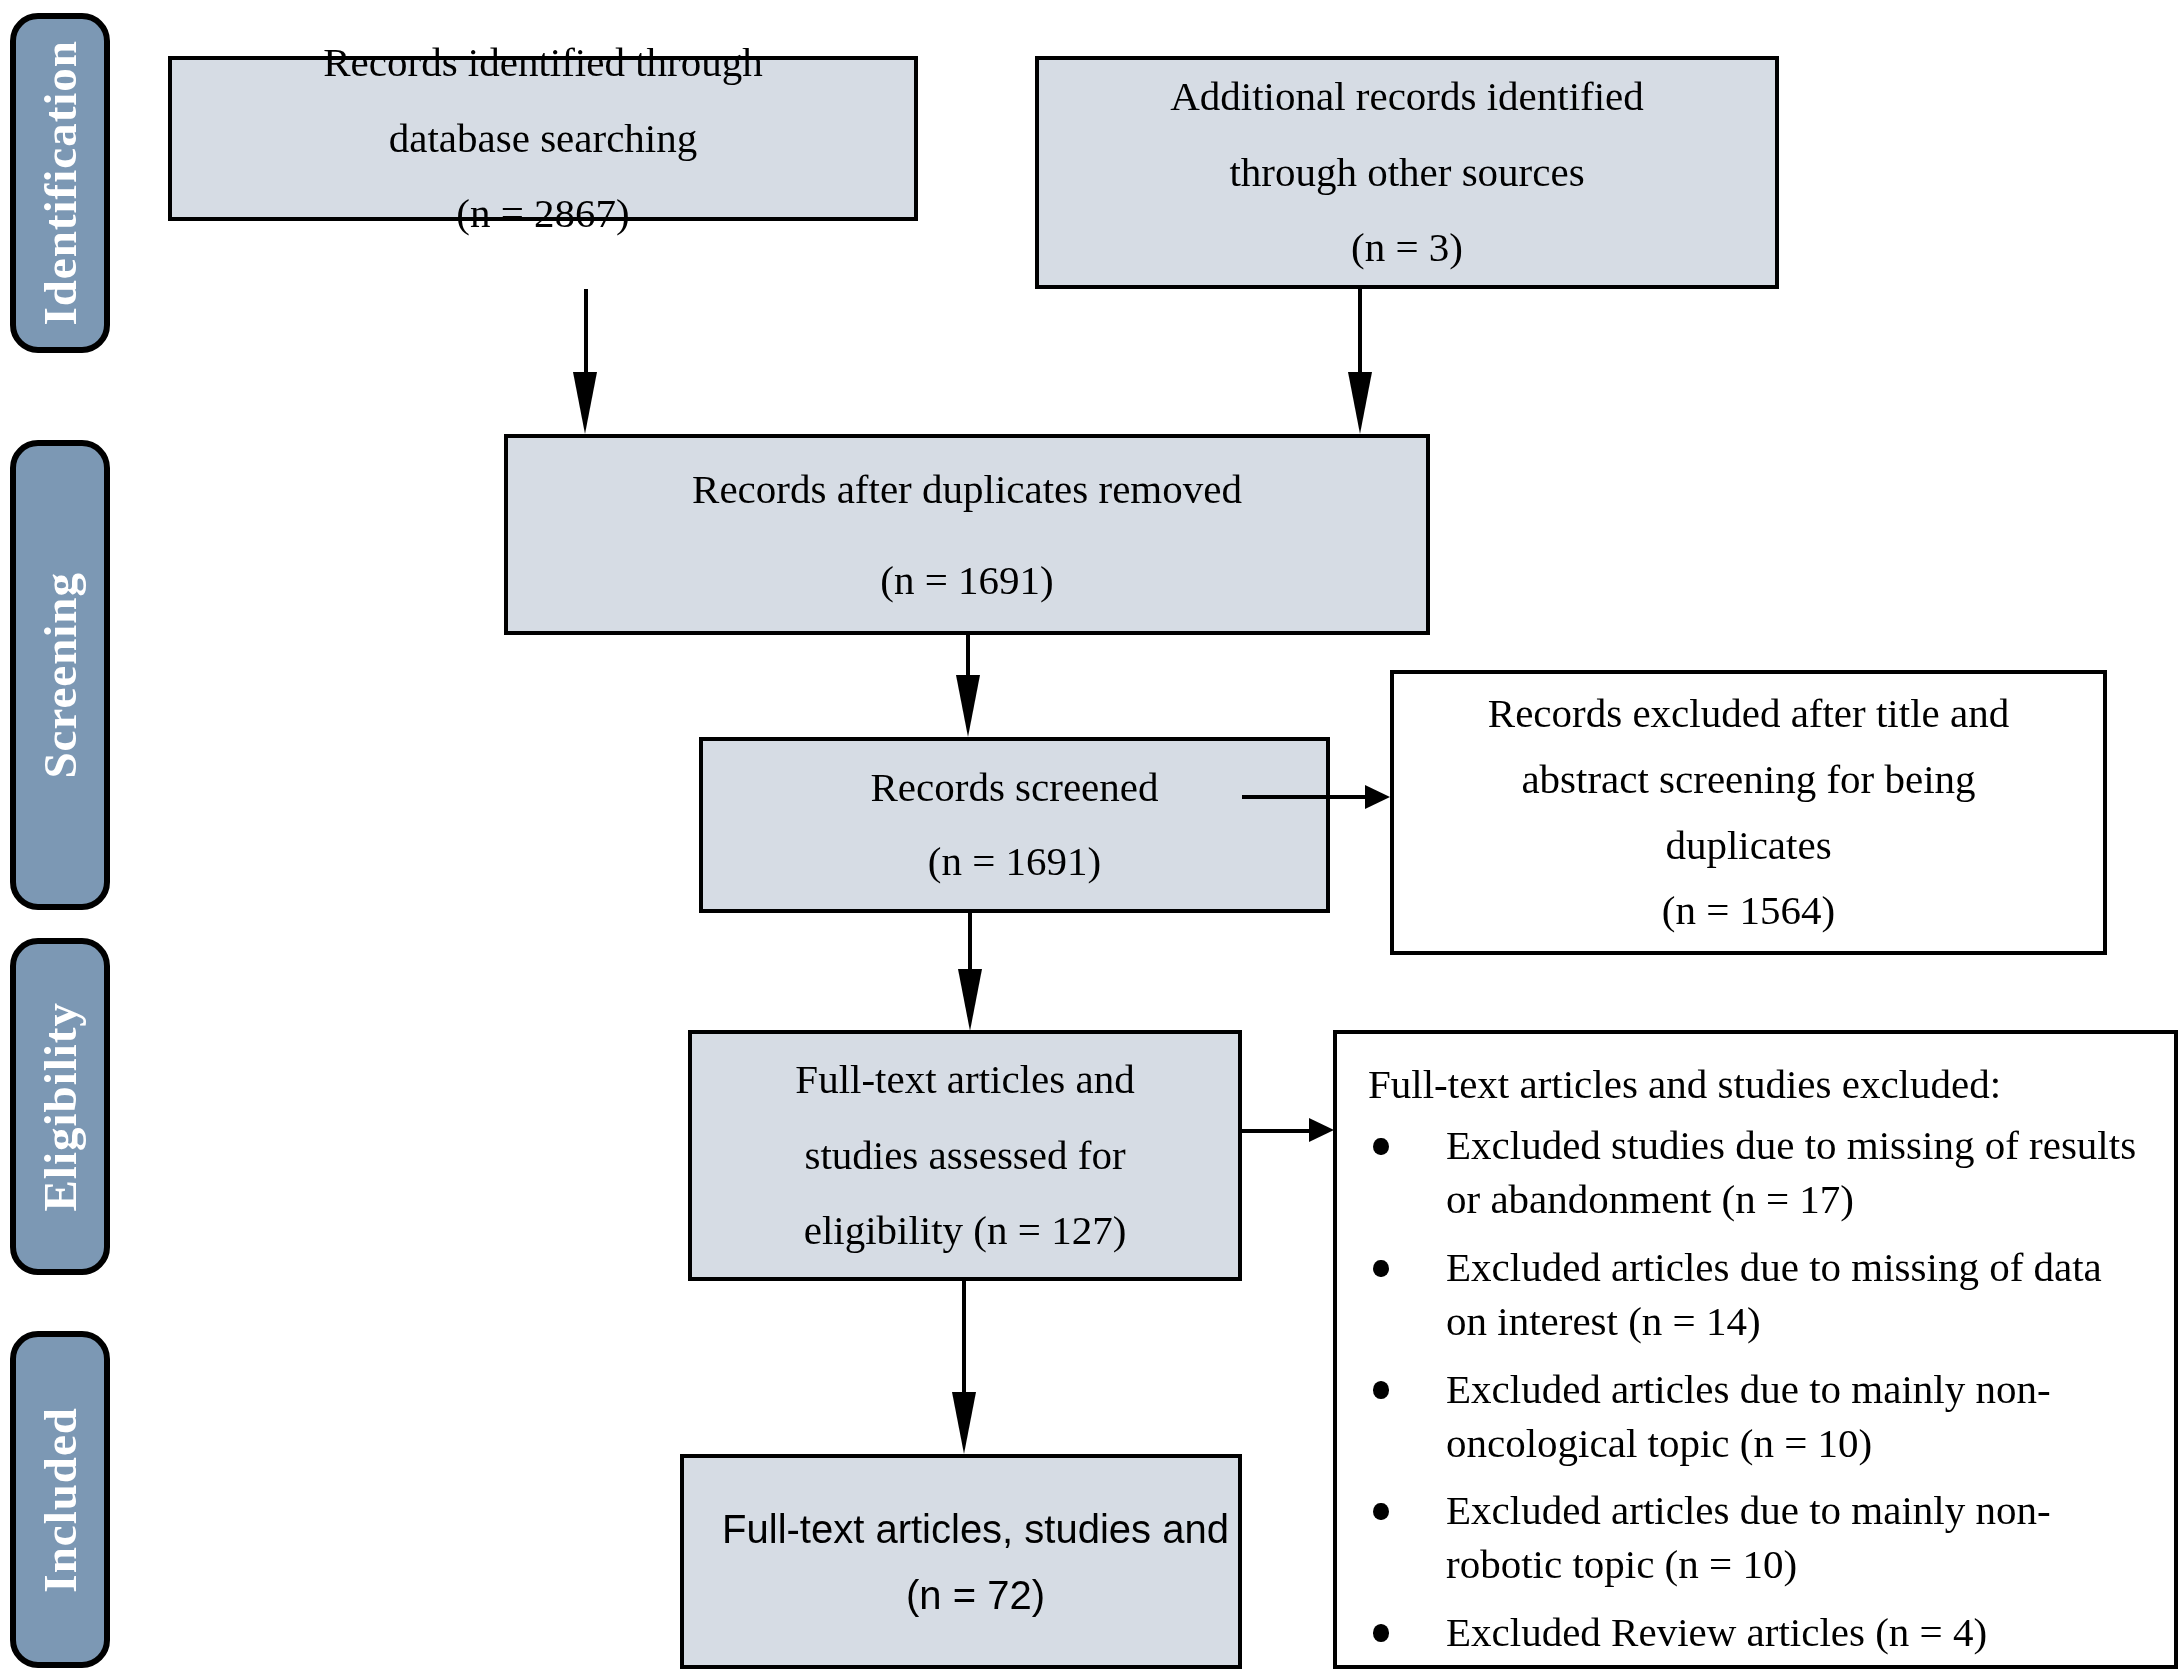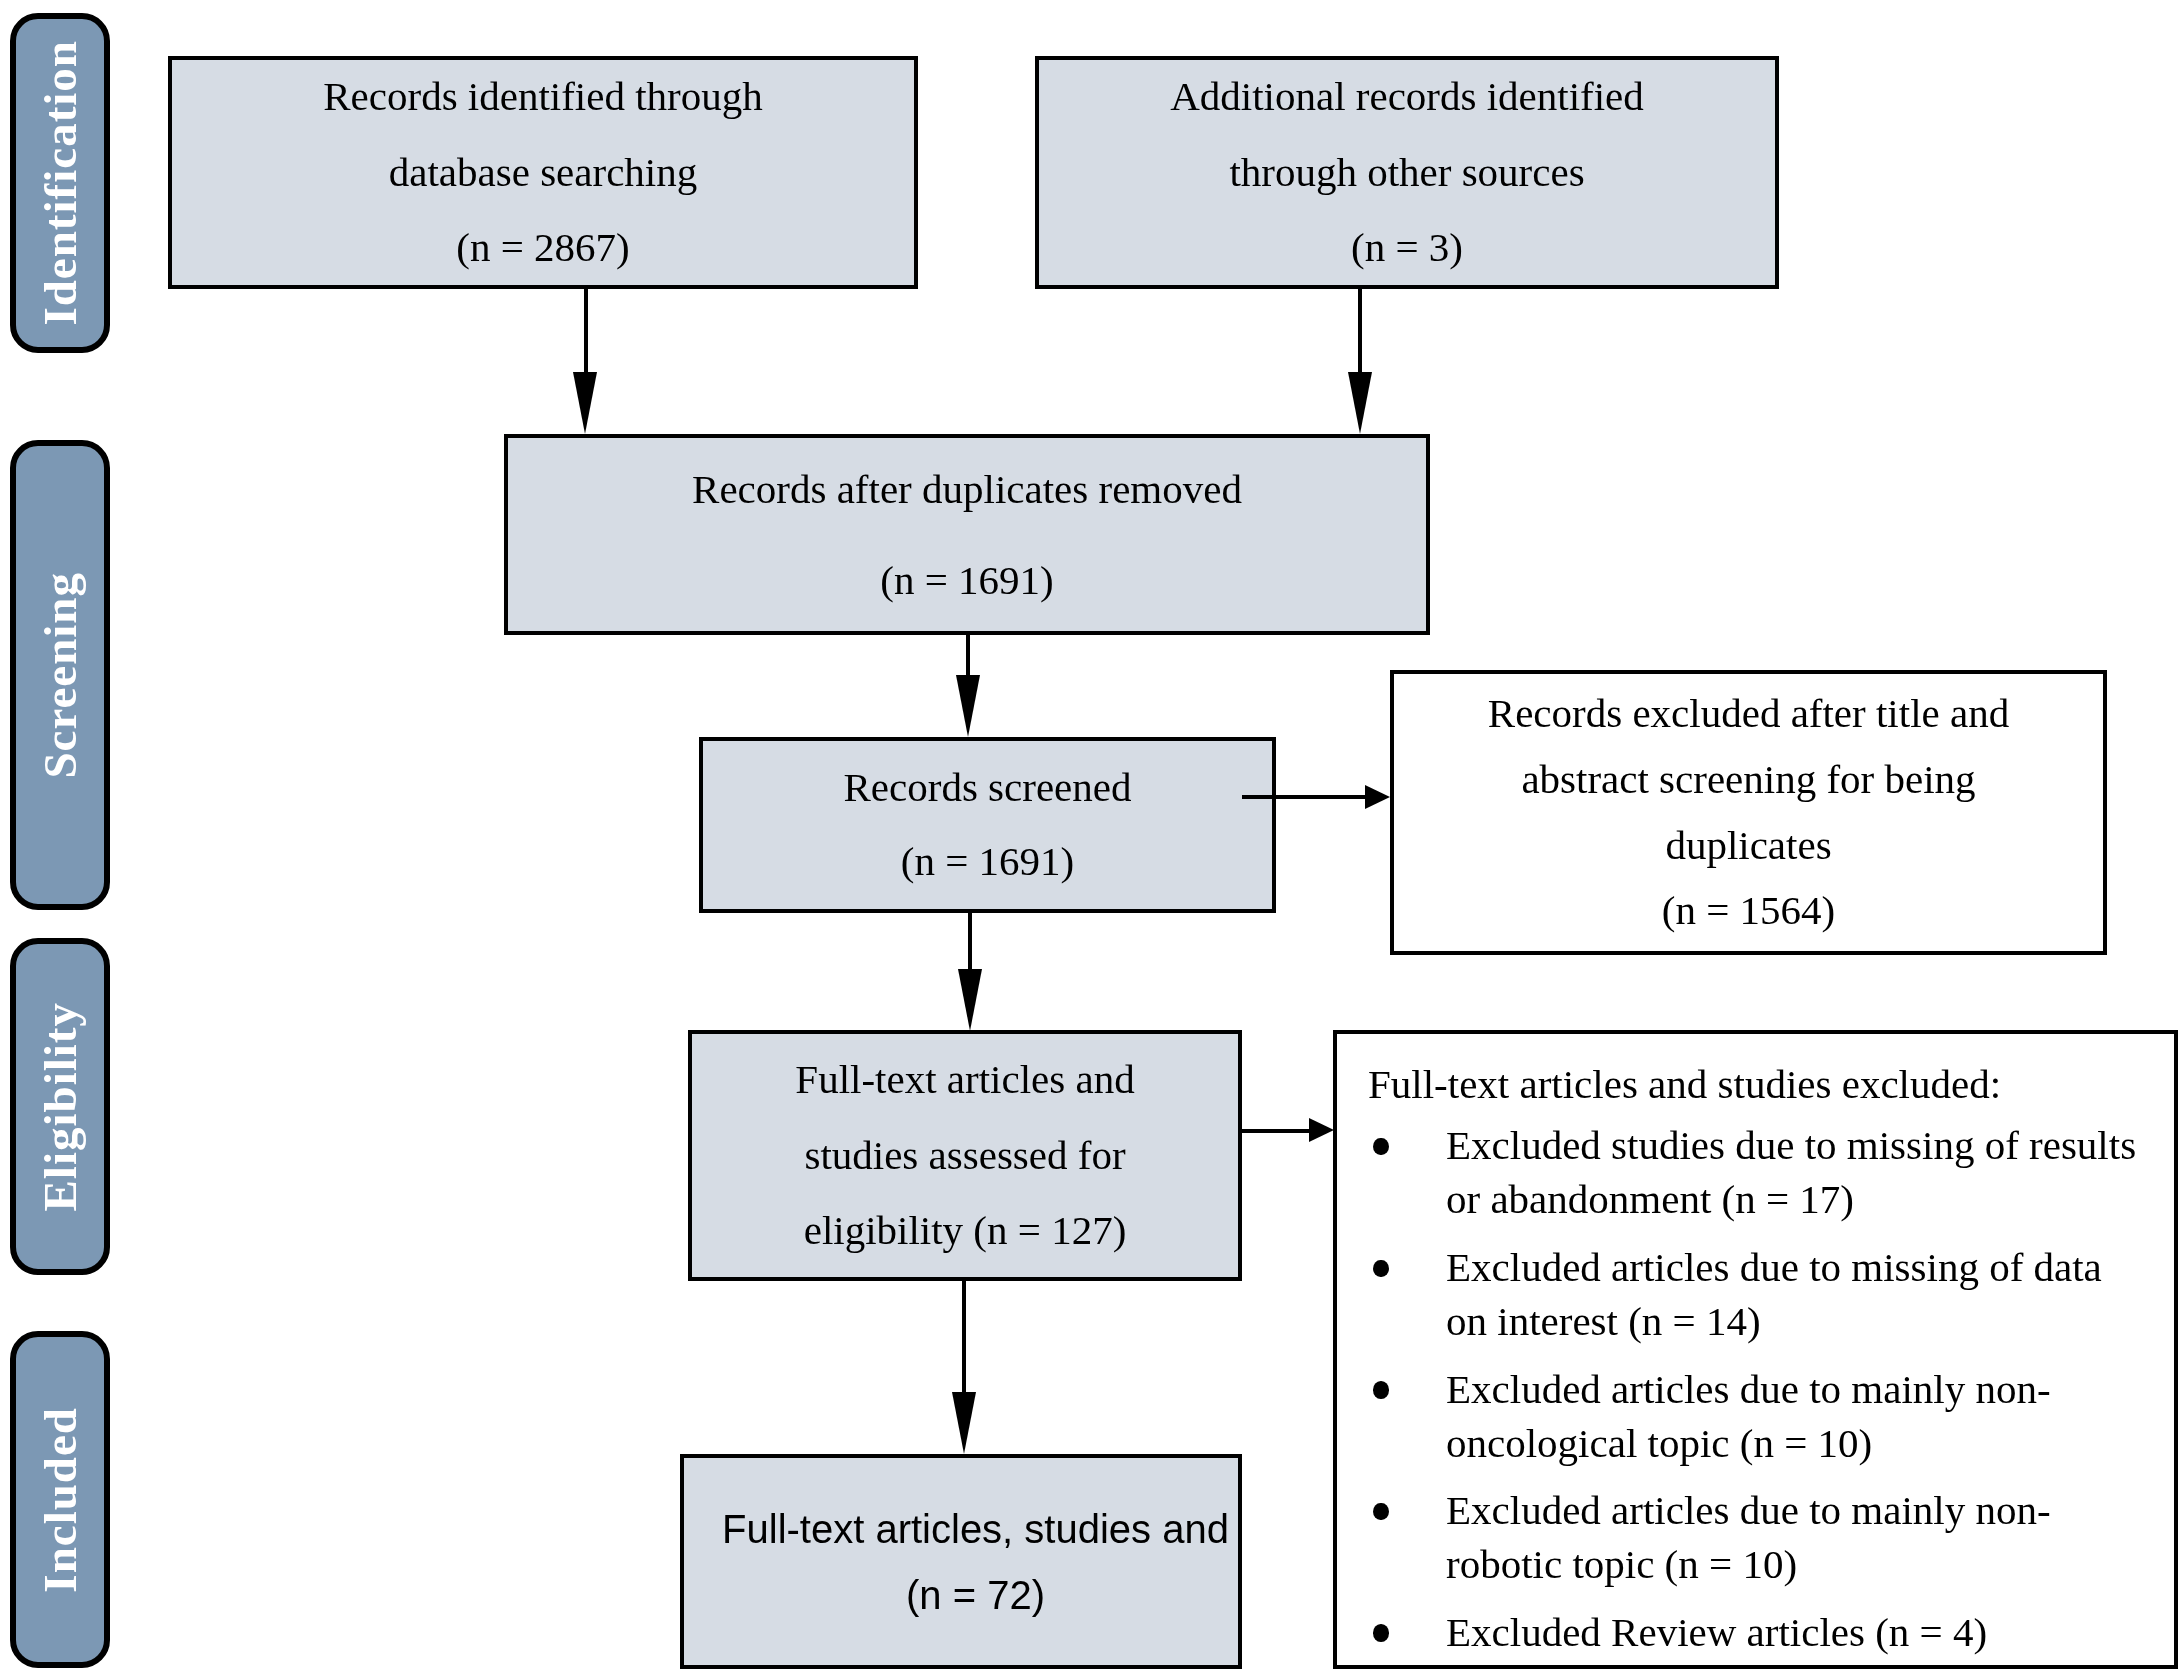--- a/index.html
+++ b/index.html
@@ -62,37 +62,37 @@
   <div class="stage" style="top:440px;height:470px;">
     <span class="vtext">Screening</span>
   </div>
   <div class="stage" style="top:938px;height:337px;">
     <span class="vtext">Eligibility</span>
   </div>
   <div class="stage" style="top:1331px;height:337px;">
     <span class="vtext">Included</span>
   </div>
 
-  <div class="fbox" style="left:168px;top:56px;width:750px;height:233px;line-height:1.85;">
+  <div class="fbox" style="left:168px;top:56px;width:750px;height:165px;line-height:1.85;">
     <div class="bline">Records identified through</div>
     <div class="bline">database searching</div>
     <div class="bline">(n = 2867)</div>
   </div>
   <div class="fbox" style="left:1035px;top:56px;width:744px;height:233px;line-height:1.85;">
     <div class="bline">Additional records identified</div>
     <div class="bline">through other sources</div>
     <div class="bline">(n = 3)</div>
   </div>
 
   <div class="fbox" style="left:504px;top:434px;width:926px;height:201px;line-height:2.2;">
     <div class="bline">Records after duplicates removed</div>
     <div class="bline">(n = 1691)</div>
   </div>
 
-  <div class="fbox" style="left:699px;top:737px;width:577px;height:176px;line-height:1.8;">
+  <div class="fbox" style="left:699px;top:737px;width:631px;height:176px;line-height:1.8;">
     <div class="bline">Records screened</div>
     <div class="bline">(n = 1691)</div>
   </div>
 
   <div class="fbox white" style="left:1390px;top:670px;width:717px;height:285px;line-height:1.6;">
     <div class="bline">Records excluded after title and</div>
     <div class="bline">abstract screening for being</div>
     <div class="bline">duplicates</div>
     <div class="bline">(n = 1564)</div>
   </div>

